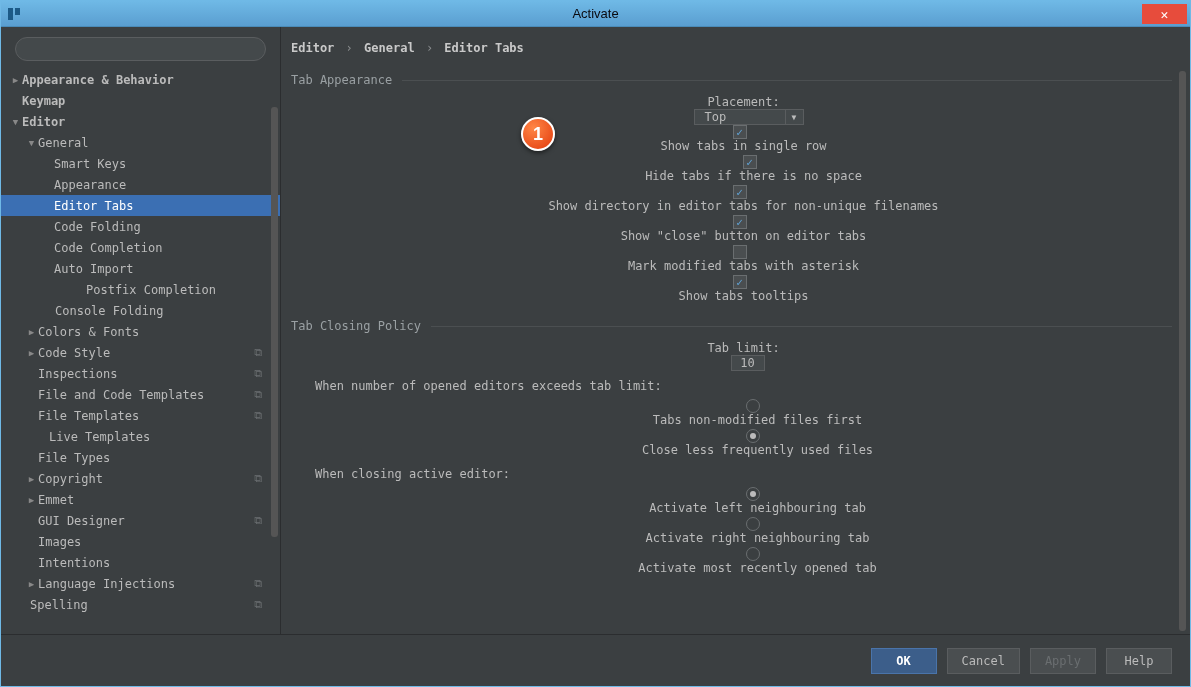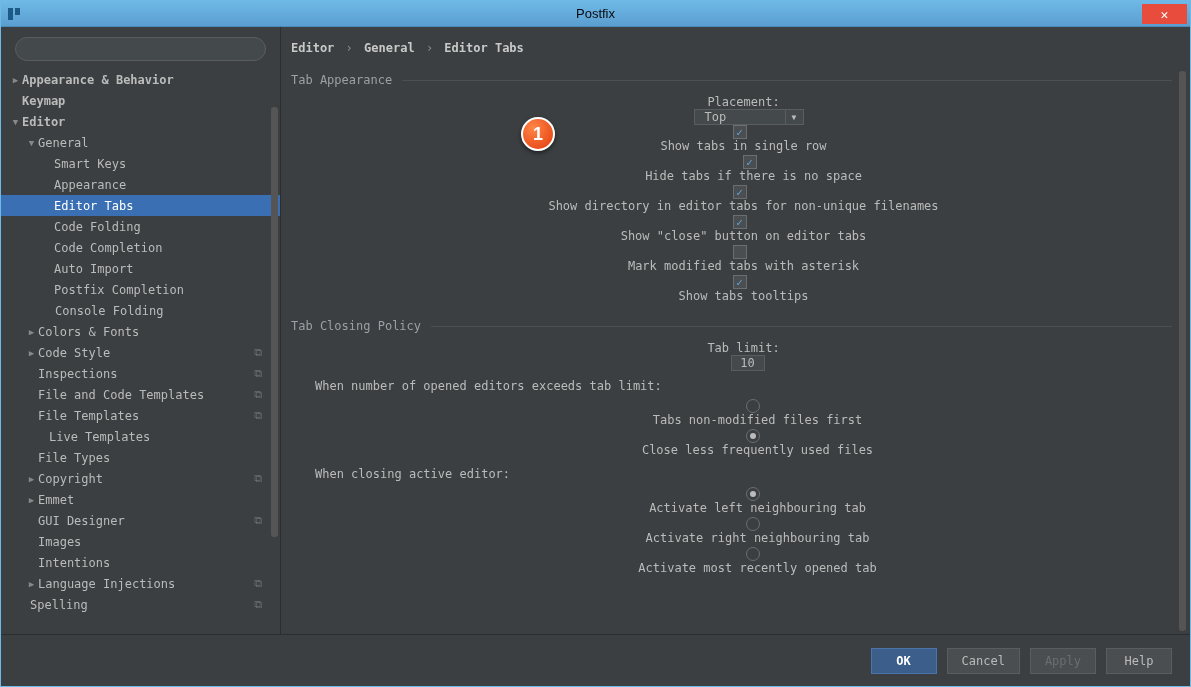--- a/index.html
+++ b/index.html
@@ -291,21 +291,21 @@
 <body>
 
 <div class="window">
 
   <div class="titlebar">
     <div class="app-icon">
       <svg width="16" height="16" viewBox="0 0 16 16">
           <path d="M2 2h5v12H2zM9 2h5v7H9z" fill="#1c5a87"></path>
         </svg>
     </div>
-    <div class="title">Postfix</div>
+    <div class="title">Activate</div>
     <div class="close-btn">
       <span>✕</span>
     </div>
   </div>
 
   <div class="content">
 
     <div class="sidebar">
       <div class="search-wrap" style="position:relative">
         <span class="search-icon">
@@ -350,21 +350,21 @@
             <span class="tree-label">Code Folding</span>
           </div>
           <div class="tree-item" style="padding-left: 54px;">
             <span class="tree-arrow" style="margin-left: -14px;"></span>
             <span class="tree-label">Code Completion</span>
           </div>
           <div class="tree-item" style="padding-left: 54px;">
             <span class="tree-arrow" style="margin-left: -14px;"></span>
             <span class="tree-label">Auto Import</span>
           </div>
-          <div class="tree-item" style="padding-left: 54px;">
+          <div class="tree-item" style="padding-left: 86px;">
             <span class="tree-arrow" style="margin-left: -14px;"></span>
             <span class="tree-label">Postfix Completion</span>
           </div>
           <div class="tree-item" style="padding-left: 55px; text-align: right;">
             <span class="tree-arrow" style="margin-left: -14px;"></span>
             <span class="tree-label">Console Folding</span>
           </div>
           <div class="tree-item" style="padding-left: 38px;">
             <span class="tree-arrow" style="margin-left: -14px;">▶</span>
             <span class="tree-label">Colors &amp; Fonts</span>

